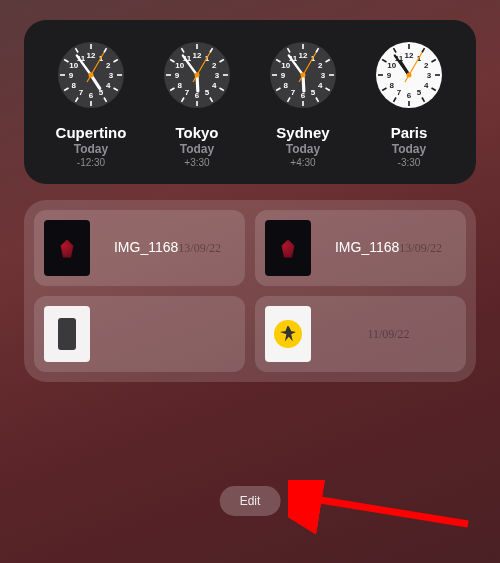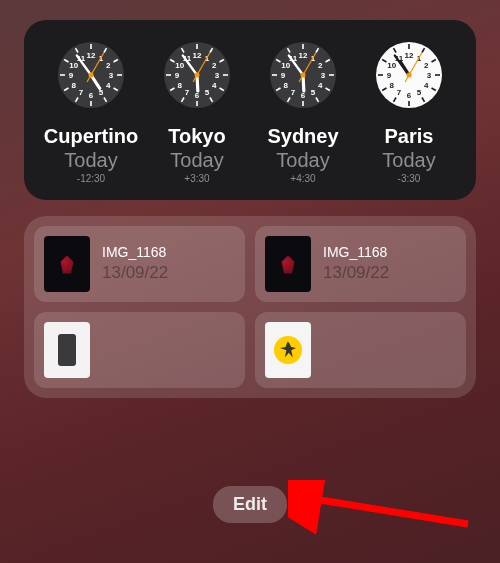--- a/index.html
+++ b/index.html
@@ -21,22 +21,22 @@
       display: flex;
       justify-content: space-around;
     }
     .clock-item {
       display: flex;
       flex-direction: column;
       align-items: center;
       flex: 1;
     }
     .clock-face { margin-bottom: 10px; }
-    .city-name { color: #fff; font-size: 20px; font-weight: 600; line-height: 1.2; }
-    .day-label { color: #8e8e93; font-size: 20px; line-height: 1.25; }
+    .city-name { color: #fff; font-size: 15px; font-weight: 600; line-height: 1.2; }
+    .day-label { color: #8e8e93; font-size: 12px; line-height: 1.25; font-weight: bold; }
     .offset    { color: #8e8e93; font-size: 10px; line-height: 1.25; }
 
     
     .files-widget {
       margin: 16px 24px 0;
       background: rgba(255,255,255,0.14);
       border-radius: 22px;
       padding: 10px;
       display: grid;
       grid-template-columns: 1fr 1fr;
@@ -90,46 +90,46 @@
     .thumb.light.run .circle::before {
       content: "";
       position: absolute;
       width: 16px; height: 16px;
       top: 6px; left: 6px;
       background: #333;
       clip-path: polygon(45% 5%, 55% 5%, 70% 35%, 100% 40%, 70% 55%, 80% 100%, 55% 70%, 30% 100%, 40% 55%, 0% 40%, 35% 35%);
     }
     .file-meta {
       display: flex;
-      flex-direction: column;
+      flex-direction: row;
       justify-content: center;
       overflow: hidden;
       flex: 1;
       min-width: 0;
     }
     .file-name {
       color: #fff;
       font-size: 14px;
       font-weight: 500;
       line-height: 1.25;
       white-space: normal;
       overflow: hidden;
     }
-    .file-date { color: rgba(0,0,0,0.35); font-size: 17px; margin-top: 2px; }
+    .file-date { color: rgba(0,0,0,0.35); font-size: 12px; margin-top: 2px; font-family: Liberation Serif, serif; }
 
     
     .edit-btn {
       position: absolute;
       left: 50%;
       transform: translateX(-50%);
       top: 486px;
       background: rgba(255,255,255,0.22);
       color: #f0eceb;
-      font-size: 18px;
-      font-weight: 700;
+      font-size: 12px;
+      font-weight: 400;
       border: none;
       border-radius: 18px;
       padding: 8px 20px;
       cursor: pointer;
     }
 
     
     .arrow {
       position: absolute;
       top: 480px;
@@ -307,20 +307,21 @@
     <div class="file-item">
     <div class="thumb light dev"></div>
     <div class="file-meta">
     </div>
     </div>
     <div class="file-item">
     <div class="thumb light run">
         <div class="circle"></div>
       </div>
     <div class="file-meta">
+      <div class="file-date">11/09/22</div>
     </div>
     </div>
   </div>
 
 <button class="edit-btn">Edit</button>
 
 <svg class="arrow" width="200" height="60">
   <defs>
     <marker id="ah" markerWidth="14" markerHeight="14" refX="2" refY="5" orient="auto">
       <polygon points="0,0 12,5 0,10" fill="#ff0000"></polygon>

